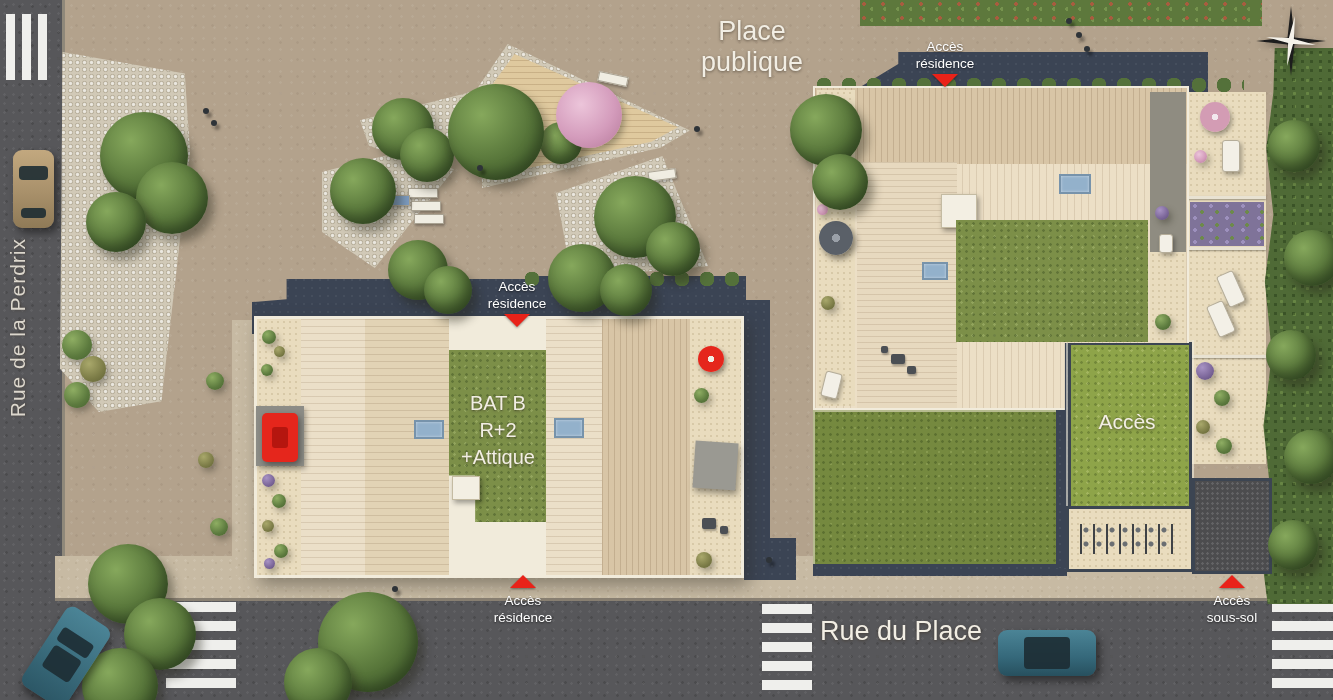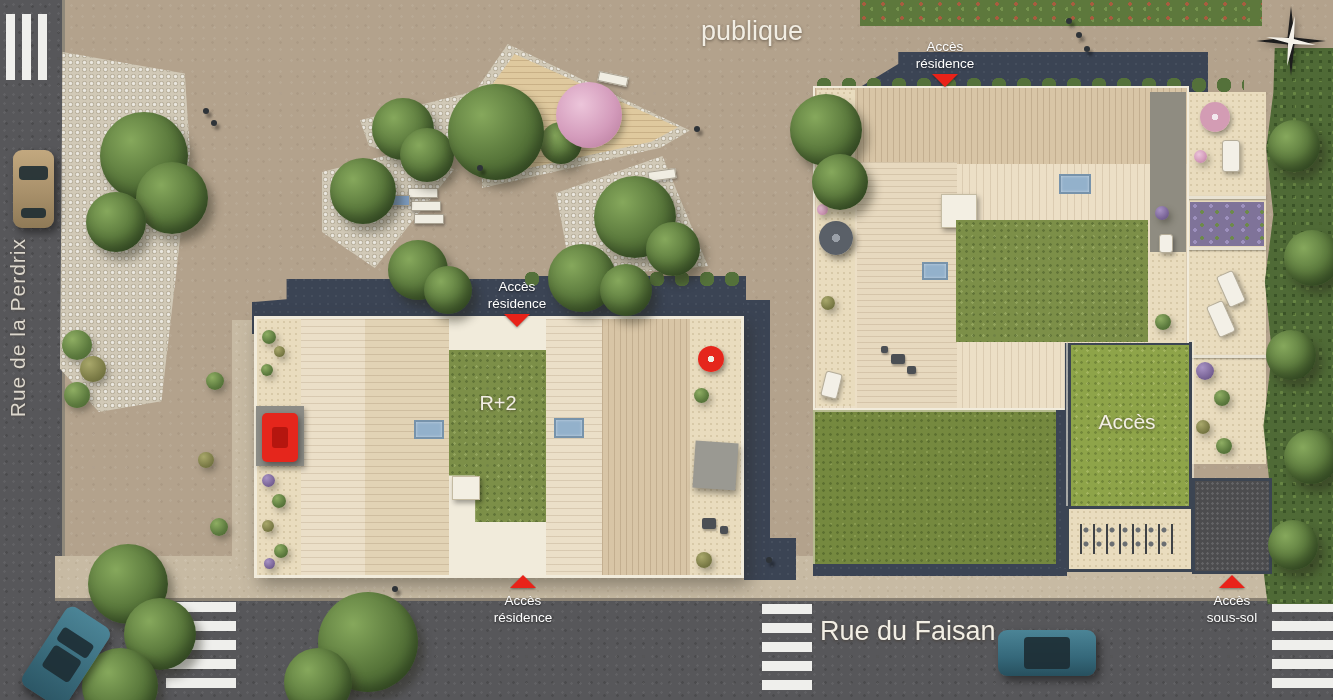--- a/index.html
+++ b/index.html
@@ -137,21 +137,23 @@
 
   <div class="abs navy" style="left:744px;top:300px;width:26px;height:280px;z-index:6;"></div>
   <div class="abs navy" style="left:744px;top:538px;width:52px;height:42px;z-index:6;"></div>
 
   <div class="abs sidewalk" style="left:232px;top:320px;width:22px;height:256px;z-index:4;"></div>
   <div class="bush" style="left:206px;top:372px;width:18px;height:18px;z-index:5;"></div>
   <div class="bush bush-olive" style="left:198px;top:452px;width:16px;height:16px;z-index:5;"></div>
   <div class="bush" style="left:210px;top:518px;width:18px;height:18px;z-index:5;"></div>
 
   <div class="label label-bld" style="left:428px;top:390px;width:140px;font-size:20px;">
+    <div>BAT B</div>
     <div>R+2</div>
+    <div>+Attique</div>
   </div>
 
   <div class="building" style="left:813px;top:86px;width:376px;height:324px;clip-path:polygon(0 0,100% 0,100% 79.3%,67% 79.3%,67% 100%,0 100%);">
     <div class="abs roofdarkv" style="left:2px;top:2px;width:372px;height:76px;"></div>
     <div class="abs roofv" style="left:2px;top:78px;width:372px;height:244px;"></div>
     <div class="abs hip" style="left:44px;top:76px;width:100px;height:246px;"></div>
     <div class="abs sand" style="left:4px;top:4px;width:38px;height:316px;"></div>
     <div class="chair-y" style="left:14px;top:44px;width:16px;height:11px;"></div>
     <div class="chair-y" style="left:14px;top:62px;width:16px;height:11px;"></div>
     <div class="bush" style="left:6px;top:12px;width:12px;height:12px;"></div>
@@ -264,27 +266,28 @@
   </div>
   <div class="car car-teal-v" style="left:40px;top:610px;width:52px;height:94px;transform:rotate(33deg);">
     <div class="car-win" style="left:8px;top:22px;width:36px;height:16px;"></div>
     <div class="car-win" style="left:10px;top:42px;width:32px;height:26px;"></div>
   </div>
   <div class="car car-teal-h" style="left:998px;top:630px;width:98px;height:46px;">
     <div class="car-win" style="left:26px;top:7px;width:46px;height:32px;"></div>
   </div>
 
   <div class="label label-big" style="left:672px;top:16px;width:160px;text-align:center;">
+    <div>Place</div>
     <div>publique</div>
   </div>
   <div class="label" style="left:6px;top:238px;height:240px;z-index:50;">
     <span class="vlabel">Rue de la Perdrix</span>
   </div>
   <div class="label label-big" style="left:820px;top:616px;width:220px;">
-    <span>Rue du Faisan</span>
+    <span>Rue du Place</span>
   </div>
 
   <div class="marker" style="left:895px;top:38px;width:100px;">
     <div>Accès</div>
     <div>résidence</div>
     <div class="tri-down"></div>
   </div>
   <div class="marker" style="left:467px;top:278px;width:100px;">
     <div>Accès</div>
     <div>résidence</div>

